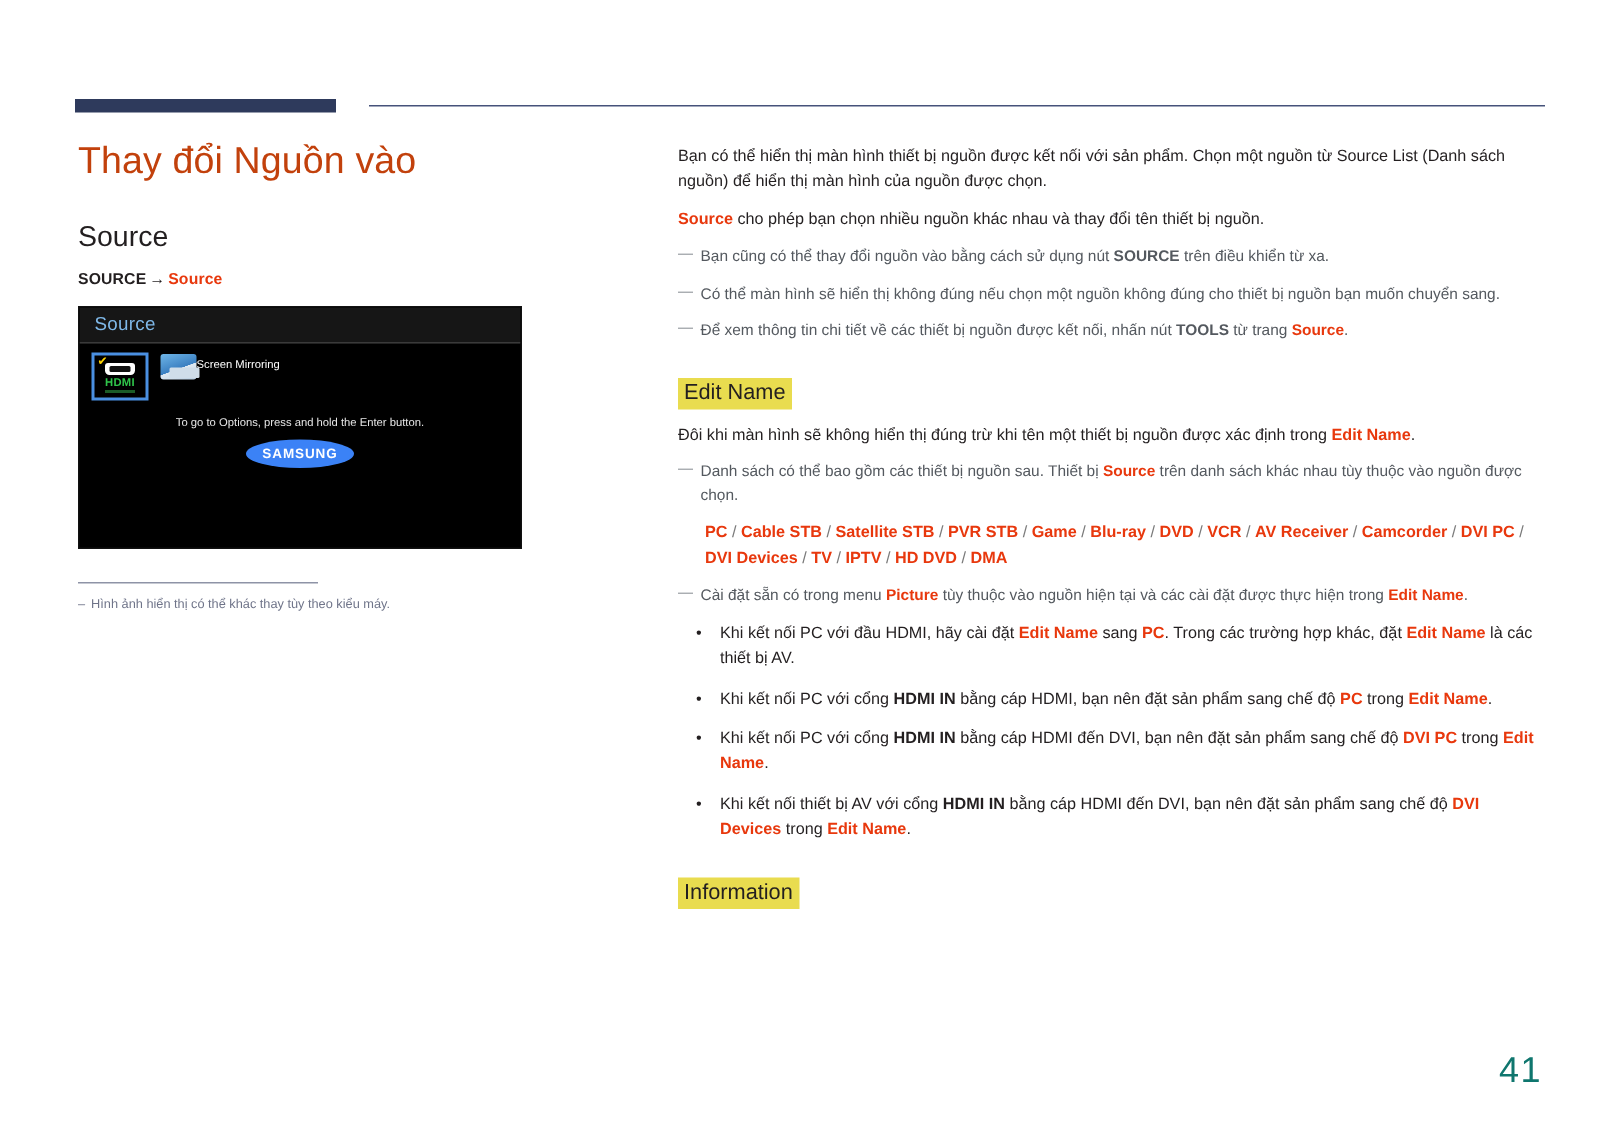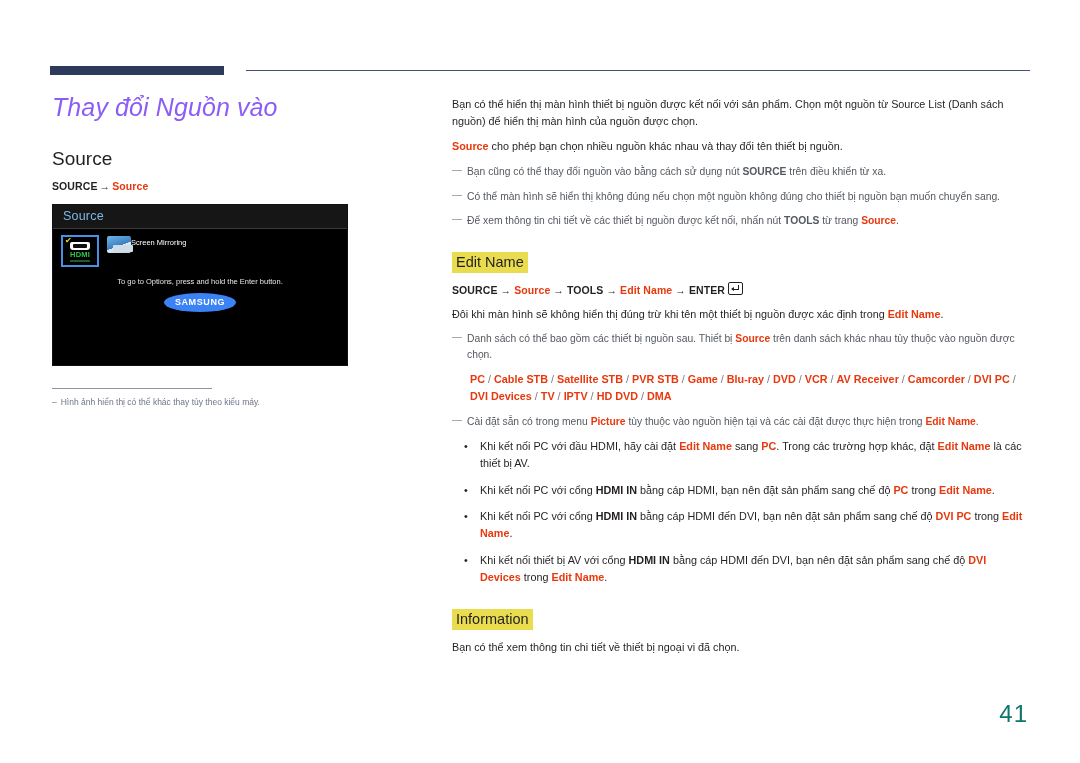--- a/index.html
+++ b/index.html
@@ -52,26 +52,25 @@
 
   
   .left-col {
     position: absolute;
     left: 52px;
     top: 94px;
     width: 370px;
   }
   .doc-title {
     font-size: 25px;
-    color: #8b5cf6;
+    color: #c2410c;
     line-height: 1.1;
     margin: 0 0 26px 0;
     font-weight: normal;
     letter-spacing: 0.1px;
-    font-style: italic;
   }
   .section-title {
     font-size: 19px;
     color: #231f20;
     margin: 0 0 10px 0;
     font-weight: normal;
   }
   .breadcrumb {
     font-size: 10.5px;
     font-weight: bold;
@@ -432,23 +431,20 @@
     </div>
 
     <div class="note">
       <span class="note-dash">—</span>
       <span>Để xem thông tin chi tiết về các thiết bị nguồn được kết nối, nhấn nút </span><b>TOOLS</b><span> từ trang </span><span class="red">Source</span><span>.</span>
     </div>
 
     
     <div class="hl-heading">Edit Name</div>
 
-    <div class="cmdline">
-      <span>SOURCE</span><span class="bc-arrow">→</span><span class="bc-red">Source</span><span class="bc-arrow">→</span><span>TOOLS</span><span class="bc-arrow">→</span><span class="bc-red">Edit Name</span><span class="bc-arrow">→</span><span>ENTER</span><span class="enter-key"></span>
-    </div>
 
     <p class="para">
       <span>Đôi khi màn hình sẽ không hiển thị đúng trừ khi tên một thiết bị nguồn được xác định trong </span><span class="red">Edit Name</span><span>.</span>
     </p>
 
 
     <div class="note">
       <span class="note-dash">—</span>
       <span>Danh sách có thể bao gồm các thiết bị nguồn sau. Thiết bị </span><span class="red">Source</span><span> trên danh sách khác nhau tùy thuộc vào nguồn được chọn.</span>
     </div>
@@ -476,17 +472,16 @@
       <li>
         <span class="bullet-dot">•</span>
         <span>Khi kết nối thiết bị AV với cổng </span><b>HDMI IN</b><span>  bằng cáp HDMI đến DVI, bạn nên đặt sản phẩm sang chế độ </span><span class="red">DVI Devices</span><span> trong </span><span class="red">Edit Name</span><span>.</span>
       </li>
     </ul>
 
     
     <div class="hl-heading">Information</div>
 
 
-    <p class="para">Bạn có thể xem thông tin chi tiết về thiết bị ngoại vi đã chọn.</p>
   </div>
 
   <div class="page-number">41</div>
 </div>
 
 </body></html>

